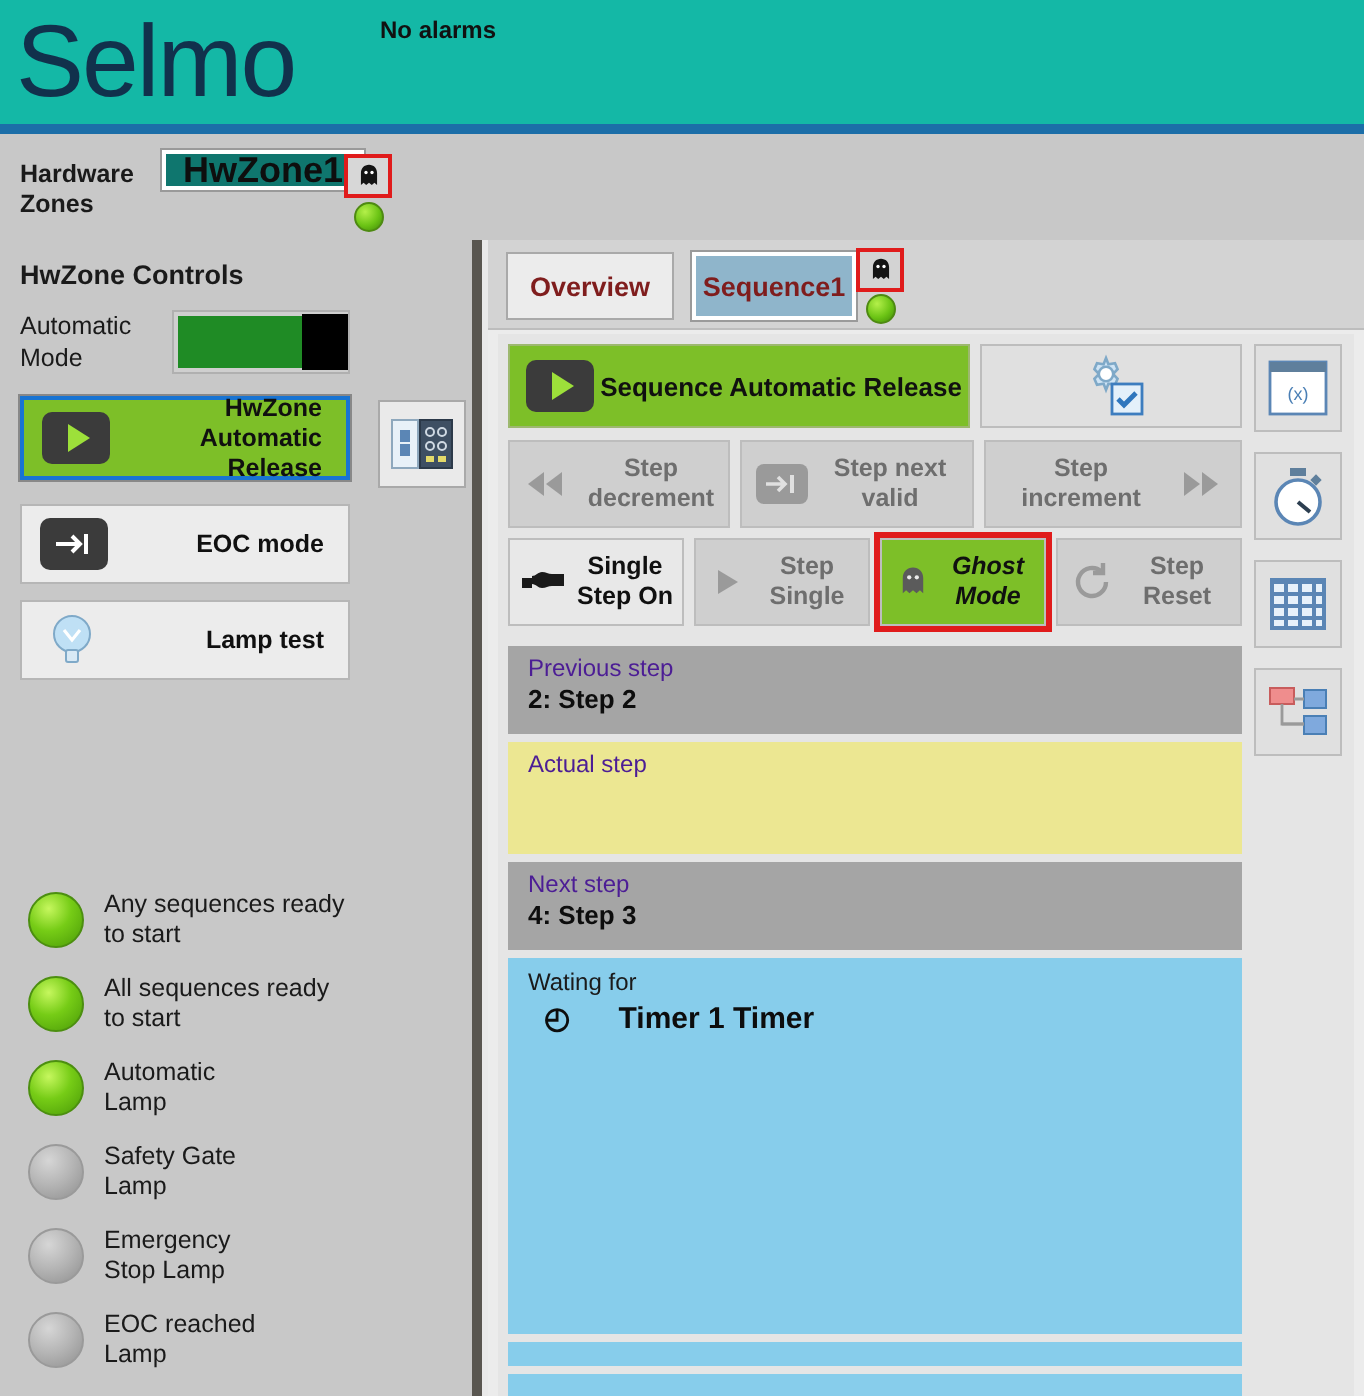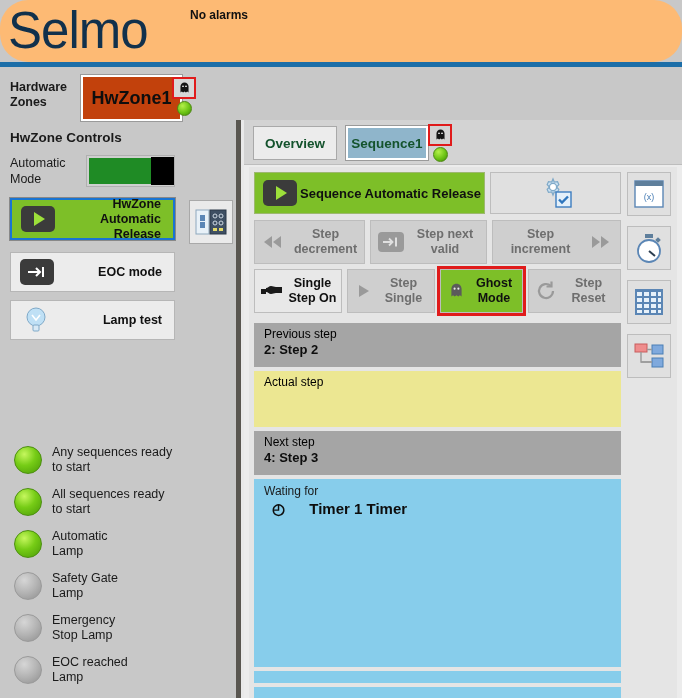--- a/index.html
+++ b/index.html
@@ -9,22 +9,21 @@
     background: #c8c8c8;
     font-family: "Liberation Sans", sans-serif;
     overflow: hidden;
     position: relative;
     color: #1a1a1a;
   }
 
   
   .header {
     position:absolute; left:0; top:0; width:682px; height:62px;
-    background:#fdba74;
-    border-radius:28px;
+    background:#14b8a6;
   }
   .logo {
     position:absolute; left:8px; top:2px;
     font-family:"Liberation Sans", sans-serif;
     font-size:51px; font-weight:400; letter-spacing:-1px;
     color:#11314c; line-height:58px;
   }
   .alarm-text {
     position:absolute; left:190px; top:8px;
     font-size:12px; font-weight:bold; color:#111;text-align:right;
@@ -37,22 +36,22 @@
   
   .left-panel {
     position:absolute; left:0; top:67px; width:241px; height:631px;
     background:#c8c8c8;
   }
   .hw-zones-label {
     position:absolute; left:10px; top:13px; width:70px;
     font-size:12.5px; font-weight:bold; color:#1a1a1a; line-height:15px;
   }
   .hwzone-tab {
-    position:absolute; left:81px; top:8px; width:101px; height:46px;
-    background:#c2410c; border:2px solid #ffffff;
+    position:absolute; left:81px; top:8px; width:101px; height:20px;
+    background:#0f766e; border:2px solid #ffffff;
     outline:1px solid #9a9a9a;
     display:flex; align-items:center; justify-content:center;
   }
   .hwzone-tab span {
     font-size:18px; font-weight:bold; color:#0e0e0e;
   }
   .ghost-marker-hw {
     position:absolute; left:172px; top:10px; width:24px; height:22px;
     border:2px solid #e01b1b; background:#d7d7d7;
     display:flex; align-items:center; justify-content:center;
@@ -146,21 +145,21 @@
     background:#ececec;
   }
   .tabbar {
     position:absolute; left:0; top:0; width:438px; height:45px;
     background:#d3d3d3; border-bottom:1px solid #bdbdbd;
   }
   .tab {
     position:absolute; top:6px; height:34px;
     background:#ececec; border:1px solid #a9a9a9;
     display:flex; align-items:center; justify-content:center;
-    font-size:13.5px; font-weight:bold; color:#14532d;
+    font-size:13.5px; font-weight:bold; color:#7f1d1d;
   }
   .tab.overview { left:9px; width:84px; }
   .tab.sequence {
     left:102px; width:82px; background:#8fb5cb;
     border:2px solid #ffffff; outline:1px solid #9a9a9a;
   }
   .ghost-marker-seq {
     position:absolute; left:184px; top:4px; width:24px; height:22px;
     border:2px solid #e01b1b; background:#d3d3d3;
     display:flex; align-items:center; justify-content:center;
@@ -202,40 +201,40 @@
   .sbtn.enabled { background:#e8e8e8; }
   .sbtn.enabled .lbl { color:#101010; }
   .sbtn.active { background:#7dbf28; }
   .sbtn.active .lbl { color:#101010; }
 
   .r2a { left:5px; top:53px; width:111px; }
   .r2b { left:121px; top:53px; width:117px; }
   .r2c { left:243px; top:53px; width:129px; }
   .r3a { left:5px; top:102px; width:88px; }
   .r3b { left:98px; top:102px; width:88px; }
-  .r3c { left:191px; top:102px; width:83px; }
+  .r3c { left:191px; top:102px; width:83px;font-style:italic; }
   .r3d { left:279px; top:102px; width:93px; }
   .ghost-hl {
     position:absolute; left:188px; top:99px; width:89px; height:50px;
     border:3px solid #e01b1b; pointer-events:none;
   }
 
   .side-icon {
     position:absolute; left:378px; width:44px; height:44px;
     background:#e0e0e0; border:1px solid #bdbdbd;
     display:flex; align-items:center; justify-content:center;
   }
   .si1 { top:5px; }
   .si2 { top:59px; }
   .si3 { top:113px; }
   .si4 { top:167px; }
 
   
   .step-panel { position:absolute; left:5px; width:367px; }
-  .step-panel .t1 { font-size:12px; color:#000000; padding:4px 0 0 10px; }
+  .step-panel .t1 { font-size:12px; color:#4c1d95; padding:4px 0 0 10px; }
   .step-panel .t2 { font-weight:bold; color:#0d0d0d; padding:1px 0 0 10px; }
   .sp-prev  { top:156px; height:44px; background:#a5a5a5; }
   .sp-prev .t2 { font-size:13px; }
   .sp-act   { top:204px; height:56px; background:#ece792; }
   .sp-act .t2 { font-size:17px; padding-top:2px;margin-top:41px; }
   .sp-next  { top:264px; height:44px; background:#a5a5a5; }
   .sp-next .t2 { font-size:13px; }
   .sp-wait  { top:312px; height:188px; background:#87cdeb; }
   .sp-wait .w1 { font-size:12px; color:#1a1a1a; padding:5px 0 0 10px; }
   .sp-wait .w2 { font-size:15px; font-weight:bold; color:#0d0d0d; padding:2px 0 0 18px; }

